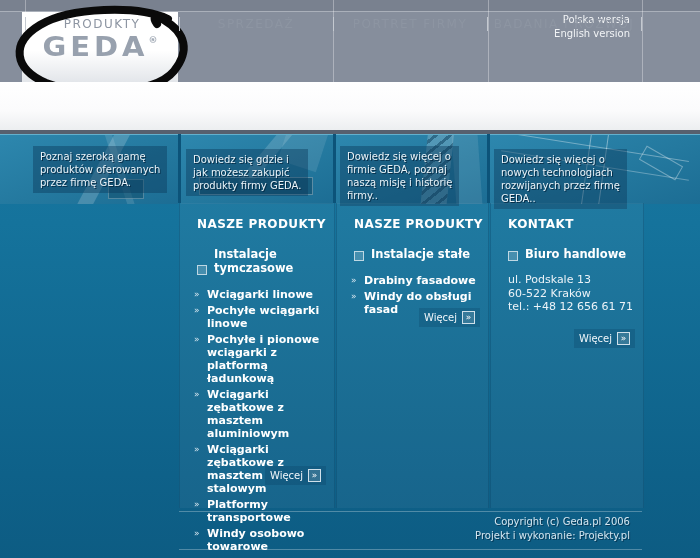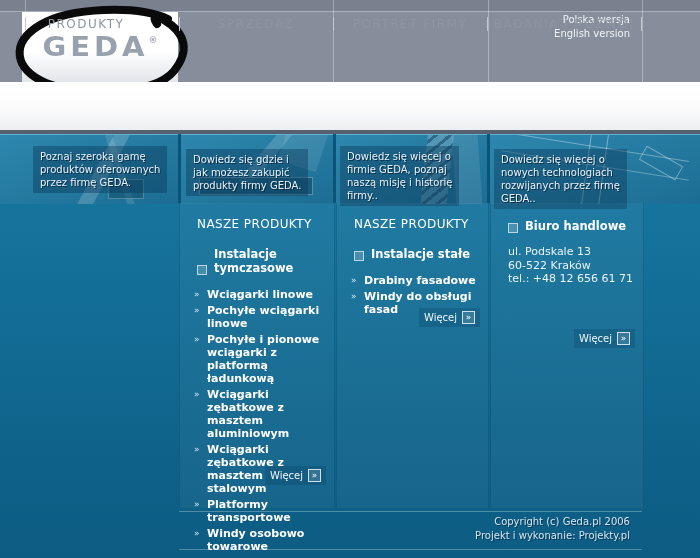--- a/index.html
+++ b/index.html
@@ -33,21 +33,21 @@
   .bandsec{position:absolute;top:0;height:69px;overflow:hidden;
            background:linear-gradient(160deg,#2d87ae 0%,#24799f 55%,#1c6d94 100%);
            border-top:1px solid #63b0cd;}
   .teaser{position:absolute;font-size:10px;line-height:13px;white-space:pre-line;color:#eaf3f8;
           background:rgba(9,56,88,.42);padding:4px 7px;text-shadow:1px 1px 0 rgba(4,38,62,.85);}
   .ph{position:absolute;pointer-events:none;}
   
   .panel{position:absolute;top:203px;height:305px;background:rgba(255,255,255,.045);
          border-left:1px solid rgba(8,70,102,.35);border-right:1px solid rgba(8,70,102,.35);
          color:#fff;}
-  .coltitle{margin:14px 0 0 17px;font-size:12px;font-weight:normal;letter-spacing:.4px;color:#ffffff;}
+  .coltitle{margin:14px 0 0 17px;font-size:12px;font-weight:bold;letter-spacing:.4px;color:#ffffff;}
   .sectrow{margin:16px 0 0 17px;display:flex;align-items:flex-end;cursor:pointer;}
   .sqicon{width:8px;height:8px;border:1px solid rgba(255,255,255,.65);background:rgba(255,255,255,.18);
           margin-right:7px;flex:0 0 auto;}
   .sectlabel{font-size:11.5px;font-weight:bold;color:#fff;}
   .items{margin:13px 0 0 14px;padding:0;list-style:none;width:132px;}
   .items li{position:relative;padding-left:13px;margin-bottom:3px;font-size:11px;font-weight:bold;
             line-height:13px;color:#fff;cursor:pointer;}
   .bullet{position:absolute;left:0;top:0;font-size:9px;font-weight:normal;color:#d9e8f1;}
   .addr{margin:12px 0 0 17px;font-size:11px;line-height:13.5px;color:#ecf3f8;}
   .addr .email-line{margin-top:0;}
@@ -81,21 +81,21 @@
 
   <div class="logobox">
     <span class="logotext"><span>GEDA</span><span class="logoreg">®</span></span>
   </div>
   <svg class="marker" width="195" height="100" viewBox="0 0 195 100">
     <path d="M 162 17 C 132 3 64 5 34 23 C 4 41 8 67 40 81 C 80 96 148 93 168 69
              C 184 49 180 31 158 18 C 149 13 146 15 151 22" fill="none" stroke="#0a0a0a" stroke-width="8" stroke-linecap="round"></path>
   </svg>
 
   <div class="nav"></div>
-  <div class="navcell" style="left:9px;width:154px">PRODUKTY</div>
+  <div class="navcell" style="left:25px;width:154px">PRODUKTY</div>
   <div class="navcell" style="left:179px;width:154px">SPRZEDAŻ</div>
   <div class="navcell" style="left:333px;width:154px">PORTRET FIRMY</div>
   <div class="navcell" style="left:487px;width:154px">BADANIA I ROZWÓJ</div>
   <div class="navsep" style="left:25px"></div>
   <div class="navsep" style="left:179px"></div>
   <div class="navsep" style="left:333px"></div>
   <div class="navsep" style="left:487px"></div>
   <div class="navsep" style="left:641px"></div>
   <div class="darkline"></div>
 
@@ -170,20 +170,21 @@
       <li><span class="bullet">»</span><span>Drabiny fasadowe</span></li>
       <li><span class="bullet">»</span><span>Windy do obsługi fasad</span></li>
     </ul>
     <div class="more" style="top:105px">
       <span class="mlabel">Więcej</span>
       <span class="mbox">»</span>
     </div>
   </div>
 
   <div class="panel" style="left:490px;width:152px">
+    <div class="coltitle">KONTAKT</div>
     <div class="sectrow">
       <span class="sqicon"></span>
       <span class="sectlabel">Biuro handlowe</span>
     </div>
     <div class="addr">
       <div>ul. Podskale 13</div>
       <div>60-522 Kraków</div>
       <div>tel.: +48 12 656 61 71</div>
     </div>
     <div class="more" style="top:126px">

